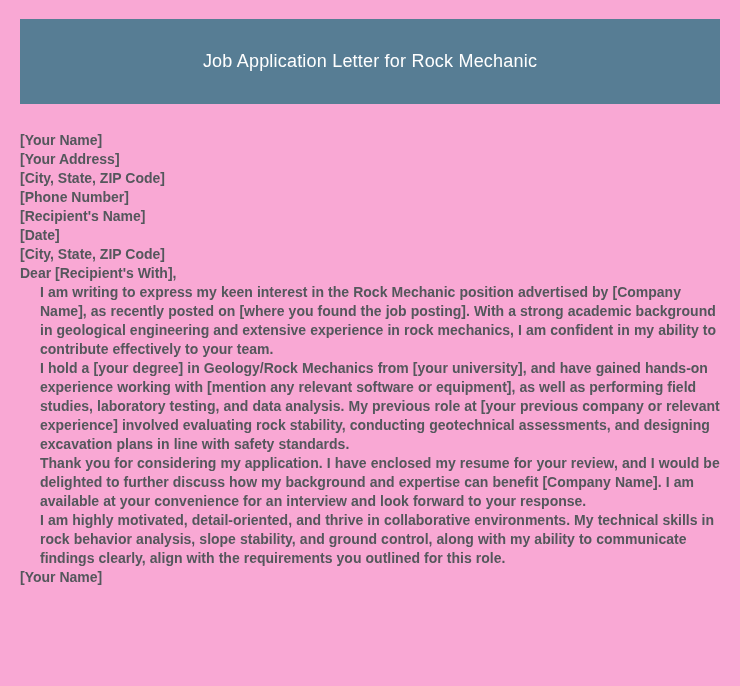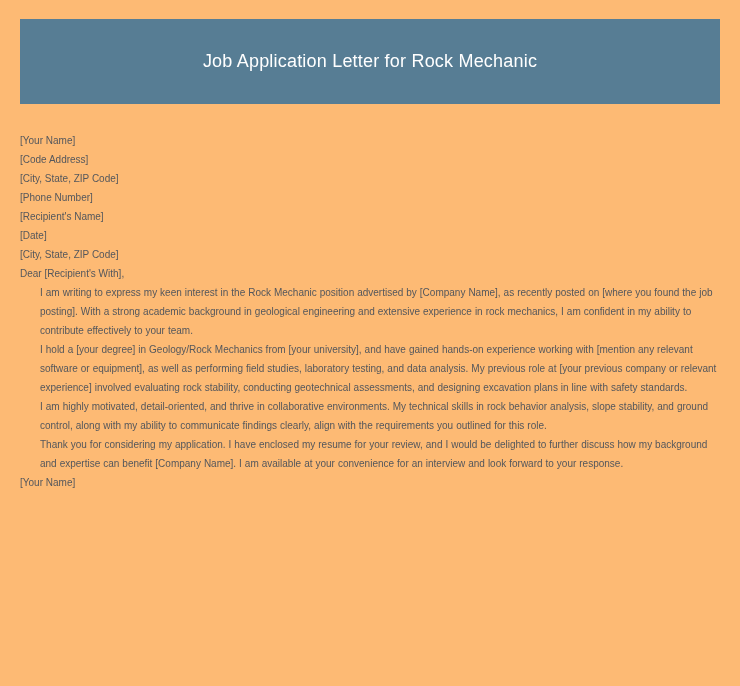--- a/index.html
+++ b/index.html
@@ -10,21 +10,21 @@
   body {
     width: 740px;
     height: 686px;
     overflow: hidden;
     font-family: "Liberation Sans", sans-serif;
   }
   .page {
     position: relative;
     width: 740px;
     height: 686px;
-    background: #fdba74;
+    background: #f9a8d4;
   }
   .header-banner {
     position: absolute;
     left: 20px;
     top: 19px;
     width: 700px;
     height: 85px;
     background: #577d94;
     display: flex;
     align-items: center;
@@ -37,52 +37,53 @@
     font-weight: 400;
     letter-spacing: 0.2px;
     white-space: nowrap;
   }
   .letter-body {
     position: absolute;
     left: 20px;
     top: 131px;
     width: 700px;
     color: #54575c;
-    font-size: 10px;
+    font-size: 14px;
     line-height: 19px;
+    font-weight: bold;
   }
   .line {
     white-space: nowrap;
   }
   .para {
     word-spacing: 0.2px;
     margin-left: 20px;
   }
 </style>
 </head>
 <body>
 
 <div class="page">
 
   <div class="header-banner">
     <h1 class="header-title">Job Application Letter for Rock Mechanic</h1>
   </div>
 
   <div class="letter-body">
     <div class="line">[Your Name]</div>
-    <div class="line">[Code Address]</div>
+    <div class="line">[Your Address]</div>
     <div class="line">[City, State, ZIP Code]</div>
     <div class="line">[Phone Number]</div>
     <div class="line">[Recipient's Name]</div>
     <div class="line">[Date]</div>
     <div class="line">[City, State, ZIP Code]</div>
 
     <div class="line">Dear [Recipient's With],</div>
 
     <div class="para">I am writing to express my keen interest in the Rock Mechanic position advertised by [Company Name], as recently posted on [where you found the job posting]. With a strong academic background in geological engineering and extensive experience in rock mechanics, I am confident in my ability to contribute effectively to your team.</div>
     <div class="para">I hold a [your degree] in Geology/Rock Mechanics from [your university], and have gained hands-on experience working with [mention any relevant software or equipment], as well as performing field studies, laboratory testing, and data analysis. My previous role at [your previous company or relevant experience] involved evaluating rock stability, conducting geotechnical assessments, and designing excavation plans in line with safety standards.</div>
+    <div class="para">Thank you for considering my application. I have enclosed my resume for your review, and I would be delighted to further discuss how my background and expertise can benefit [Company Name]. I am available at your convenience for an interview and look forward to your response.</div>
     <div class="para">I am highly motivated, detail-oriented, and thrive in collaborative environments. My technical skills in rock behavior analysis, slope stability, and ground control, along with my ability to communicate findings clearly, align with the requirements you outlined for this role.</div>
-    <div class="para">Thank you for considering my application. I have enclosed my resume for your review, and I would be delighted to further discuss how my background and expertise can benefit [Company Name]. I am available at your convenience for an interview and look forward to your response.</div>
 
     <div class="line">[Your Name]</div>
   </div>
 
 </div>
 
 </body></html>

